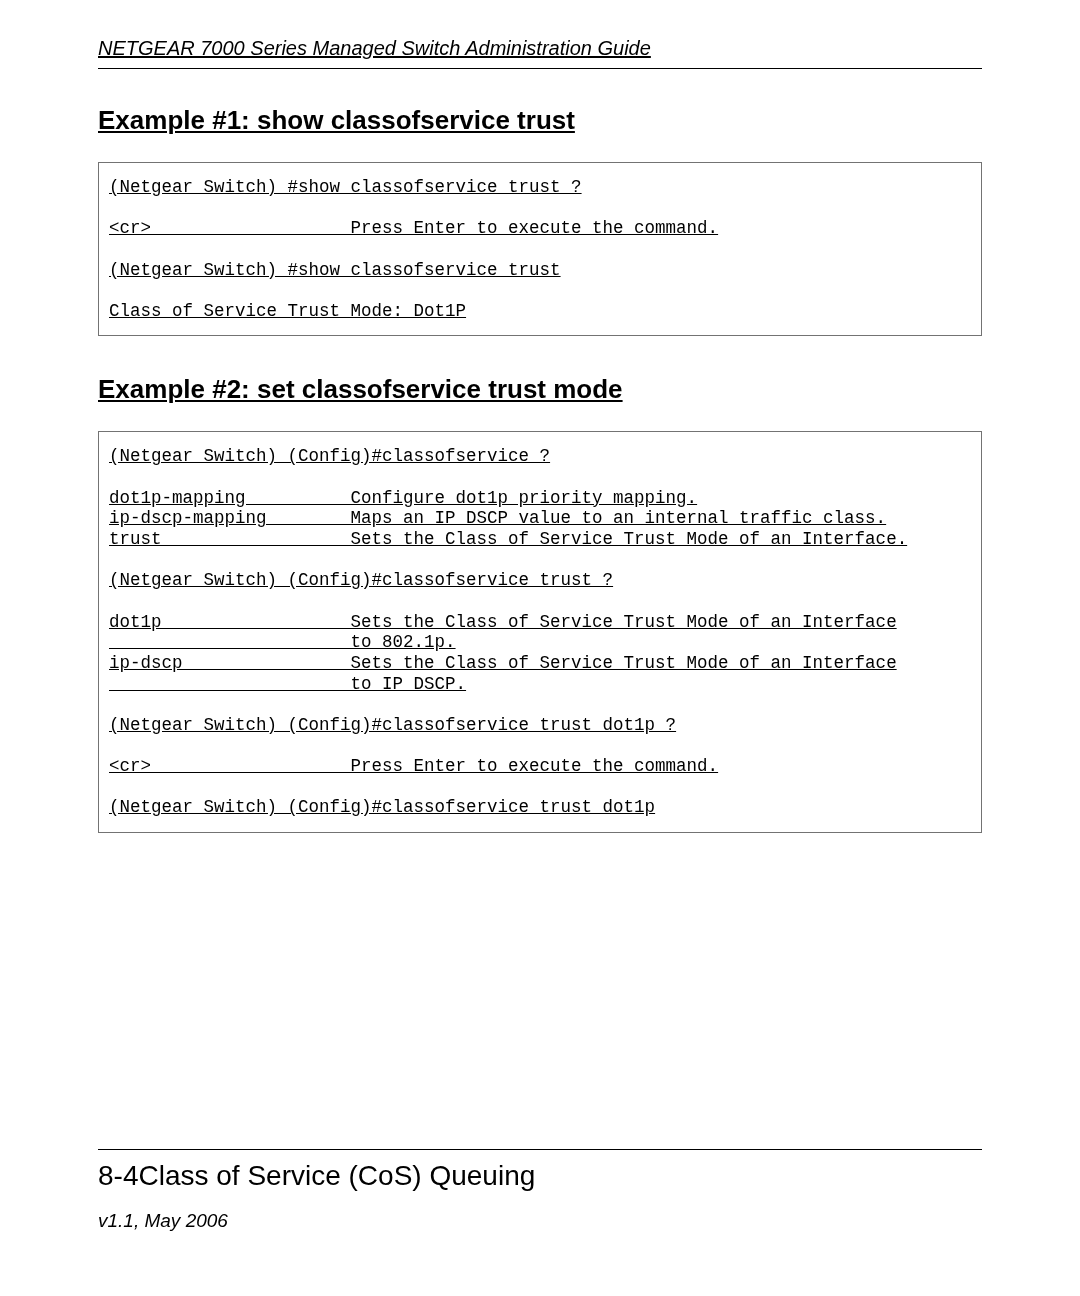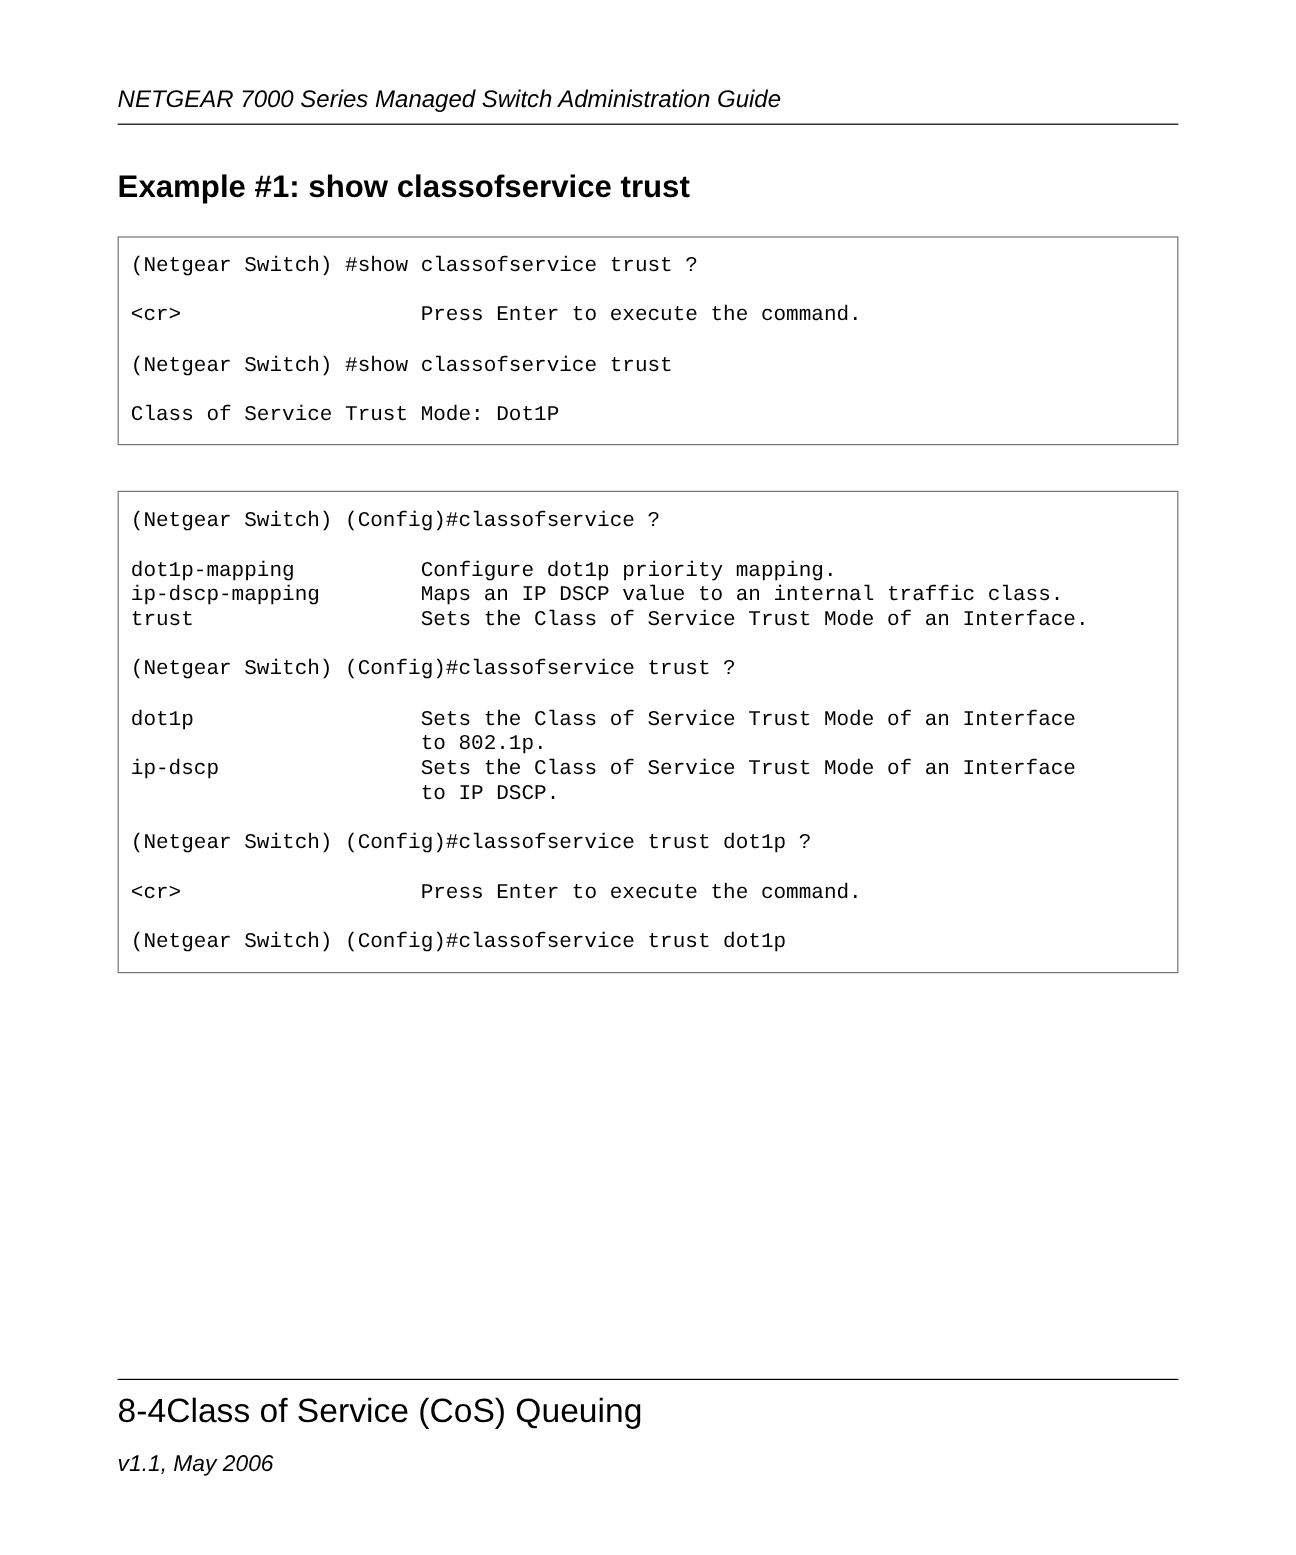--- a/index.html
+++ b/index.html
@@ -7,21 +7,22 @@
     padding: 0;
     background: #ffffff;
     font-family: Arial, Helvetica, sans-serif;
     color: #000;
   }
   .page {
     width: 1080px;
     height: 1296px;
     position: relative;
     box-sizing: border-box;
-    padding: 72px 98px 0 98px;
+    padding: 37px 98px 0 98px;
+    text-decoration: underline;
   }
   .running-header {
     font-style: italic;
     font-size: 20px;
     padding-bottom: 8px;
     border-bottom: 1.5px solid #000;
     margin-bottom: 36px;
   }
   h2.section-heading {
     font-family: Arial, Helvetica, sans-serif;
@@ -75,20 +76,21 @@
 
   <div class="code-block block1">(Netgear Switch) #show classofservice trust ?
 
 &lt;cr&gt;                   Press Enter to execute the command.
 
 (Netgear Switch) #show classofservice trust
 
 Class of Service Trust Mode: Dot1P
 </div>
 
+  <h2 class="section-heading">Example #2: set classofservice trust mode</h2>
 
   <div class="code-block block2">(Netgear Switch) (Config)#classofservice ?
 
 dot1p-mapping          Configure dot1p priority mapping.
 ip-dscp-mapping        Maps an IP DSCP value to an internal traffic class.
 trust                  Sets the Class of Service Trust Mode of an Interface.
 
 (Netgear Switch) (Config)#classofservice trust ?
 
 dot1p                  Sets the Class of Service Trust Mode of an Interface

